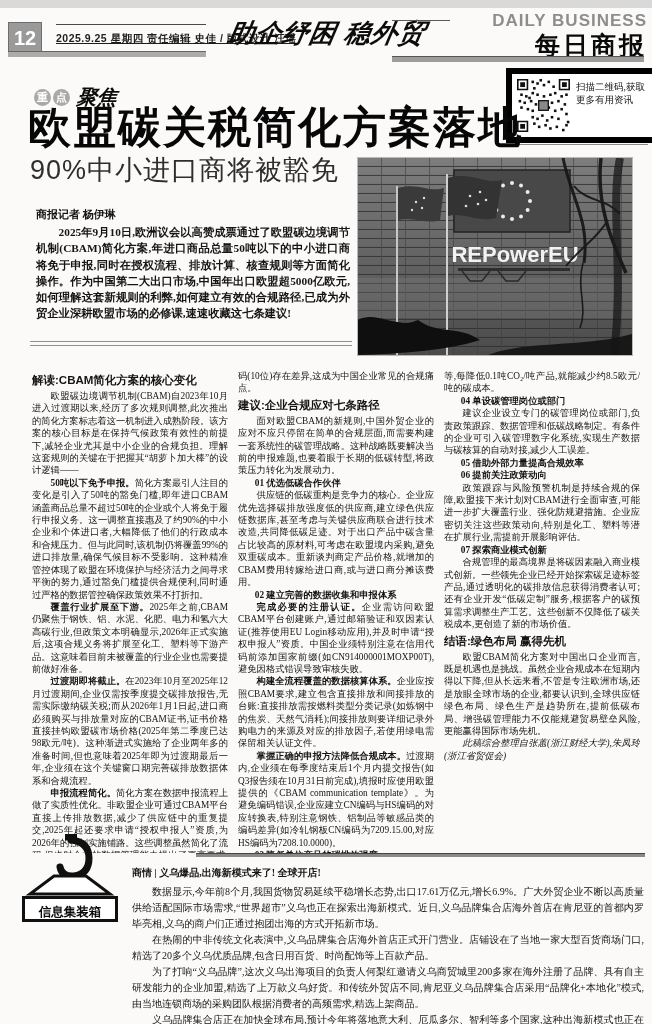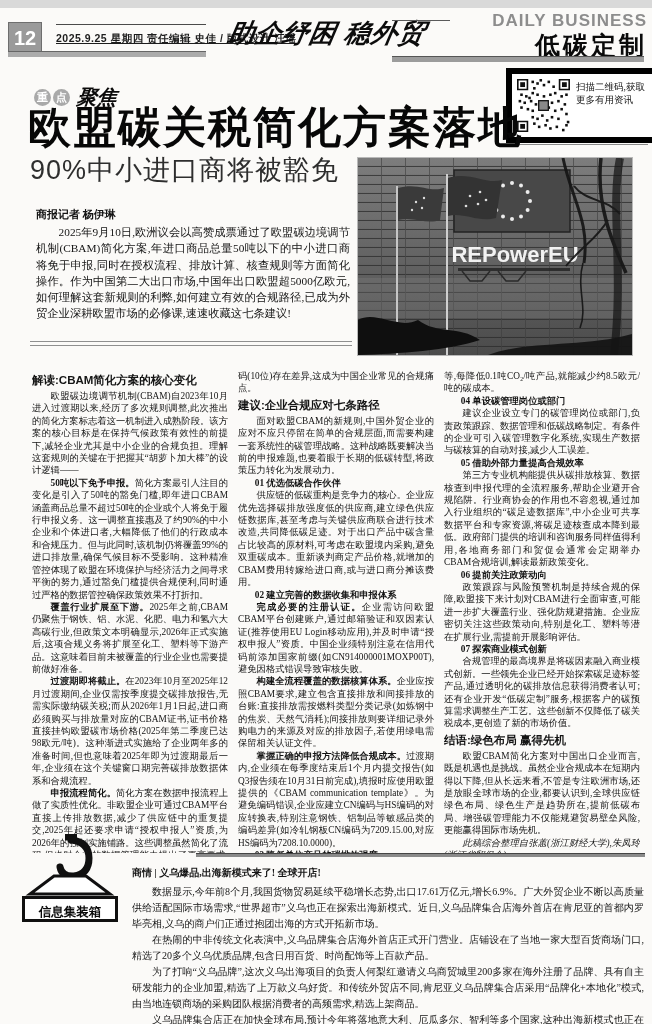--- a/index.html
+++ b/index.html
@@ -34,21 +34,21 @@
   .badge .t{margin-left:5px;font:900 italic 20px "Liberation Sans",sans-serif;color:#0b0b0b;transform:skewX(-6deg);}
   .headline{left:28px;top:96px;width:615px;font:900 43px/46px "Liberation Sans",sans-serif;
             letter-spacing:2px;color:#070707;white-space:nowrap;}
   .subhead{left:30px;top:147px;font:500 27px/30px "Liberation Sans",sans-serif;letter-spacing:1px;color:#2e2e2e;white-space:nowrap;}
 
   
   .photo{left:358px;top:150px;width:274px;height:197px;background:#555;box-shadow:0 0 0 1px #b9b9b9;}
 
   
   .byline{left:36px;top:199px;font-size:11px;font-weight:bold;}
-  .lead{left:36px;top:216px;width:314px;font-size:11.3px;line-height:16.3px;font-weight:400;
+  .lead{left:36px;top:216px;width:314px;font-size:11.3px;line-height:16.3px;font-weight:700;
         text-align:justify;text-indent:2em;}
   .rule-f{left:30px;top:333px;width:322px;height:3px;border-top:1px solid #8f8f8f;border-bottom:1px solid #8f8f8f;}
 
   
   .col{top:362px;width:196px;height:483px;overflow:hidden;font-size:9.3px;line-height:12.4px;text-align:justify;}
   .col1{left:32px;} .col2{left:238px;} .col3{left:444px;}
   .bk-sub{font:bold 11.5px/15px "Liberation Sans",sans-serif;margin:3px 0 2px;text-align:left;}
   .bk-item{font-weight:bold;text-indent:1.8em;}
   .bk-p{text-indent:2em;} .bk-p.cont{text-indent:0;}
   .bk-credit{text-indent:2em;font-style:italic;}
@@ -66,21 +66,21 @@
 <body>
 
 <div class="page">
 
   <div class="abs pagenum">12</div>
   <div class="abs rule-a"></div>
   <div class="abs dateline">2025.9.25 星期四 责任编辑 史佳 / 版式设计 汪瑶</div>
   <div class="abs rule-b"></div>
   <div class="abs banner">助企纾困 稳外贸</div>
   <div class="abs mast-en">DAILY BUSINESS</div>
-  <div class="abs mast-cn">低碳定制</div>
+  <div class="abs mast-cn">每日商报</div>
   <div class="abs rule-c"></div>
   <div class="abs rule-d"></div>
 
   <div class="abs qrbox">
     <svg width="53" height="53" viewBox="0 0 33 33">
       <g fill="#101010">
         <path d="M0,0h7v7h-7z M1,1v5h5v-5z" fill-rule="evenodd"></path>
           <rect x="2" y="2" width="3" height="3"></rect>
         <path d="M26,0h7v7h-7z M27,1v5h5v-5z" fill-rule="evenodd"></path>
           <rect x="28" y="2" width="3" height="3"></rect>
@@ -231,21 +231,20 @@
       <div class="bk-p"><b>完成必要的注册认证。</b>企业需访问欧盟CBAM平台创建账户,通过邮箱验证和双因素认证(推荐使用EU Login移动应用),并及时申请“授权申报人”资质。中国企业须特别注意在信用代码前添加国家前缀(如CN914000001MOXP00T),避免因格式错误导致审核失败。</div>
       <div class="bk-p"><b>构建全流程覆盖的数据核算体系。</b>企业应按照CBAM要求,建立包含直接排放和间接排放的台账:直接排放需按燃料类型分类记录(如炼钢中的焦炭、天然气消耗);间接排放则要详细记录外购电力的来源及对应的排放因子,若使用绿电需保留相关认证文件。</div>
       <div class="bk-p"><b>掌握正确的申报方法降低合规成本。</b>过渡期内,企业须在每季度结束后1个月内提交报告(如Q3报告须在10月31日前完成),填报时应使用欧盟提供的《CBAM communication template》。为避免编码错误,企业应建立CN编码与HS编码的对应转换表,特别注意钢铁、铝制品等敏感品类的编码差异(如冷轧钢板CN编码为7209.15.00,对应HS编码为7208.10.0000)。</div>
       <div class="bk-item">03 降低单位产品的碳排放强度</div>
     </div>
   <div class="abs col col3">
       <div class="bk-p cont">等,每降低0.1吨CO₂/吨产品,就能减少约8.5欧元/吨的碳成本。</div>
       <div class="bk-item">04 单设碳管理岗位或部门</div>
       <div class="bk-p">建议企业设立专门的碳管理岗位或部门,负责政策跟踪、数据管理和低碳战略制定。有条件的企业可引入碳管理数字化系统,实现生产数据与碳核算的自动对接,减少人工误差。</div>
       <div class="bk-item">05 借助外部力量提高合规效率</div>
-      <div class="bk-p">第三方专业机构能提供从碳排放核算、数据核查到申报代理的全流程服务,帮助企业避开合规陷阱。行业商协会的作用也不容忽视,通过加入行业组织的“碳足迹数据库”,中小企业可共享数据平台和专家资源,将碳足迹核查成本降到最低。政府部门提供的培训和咨询服务同样值得利用,各地商务部门和贸促会通常会定期举办CBAM合规培训,解读最新政策变化。</div>
       <div class="bk-item">06 提前关注政策动向</div>
       <div class="bk-p">政策跟踪与风险预警机制是持续合规的保障,欧盟接下来计划对CBAM进行全面审查,可能进一步扩大覆盖行业、强化防规避措施。企业应密切关注这些政策动向,特别是化工、塑料等潜在扩展行业,需提前开展影响评估。</div>
       <div class="bk-item">07 探索商业模式创新</div>
       <div class="bk-p">合规管理的最高境界是将碳因素融入商业模式创新。一些领先企业已经开始探索碳足迹标签产品,通过透明化的碳排放信息获得消费者认可;还有企业开发“低碳定制”服务,根据客户的碳预算需求调整生产工艺。这些创新不仅降低了碳关税成本,更创造了新的市场价值。</div>
       <div class="bk-sub">结语:绿色布局 赢得先机</div>
       <div class="bk-p">欧盟CBAM简化方案对中国出口企业而言,既是机遇也是挑战。虽然企业合规成本在短期内得以下降,但从长远来看,不管是专注欧洲市场,还是放眼全球市场的企业,都要认识到,全球供应链绿色布局、绿色生产是趋势所在,提前低碳布局、增强碳管理能力不仅能规避贸易壁垒风险,更能赢得国际市场先机。</div>
       <div class="bk-credit">此稿综合整理自张蕙(浙江财经大学),朱凤玲(浙江省贸促会)</div>
     </div>
 
   <div class="abs rule-g"></div>

